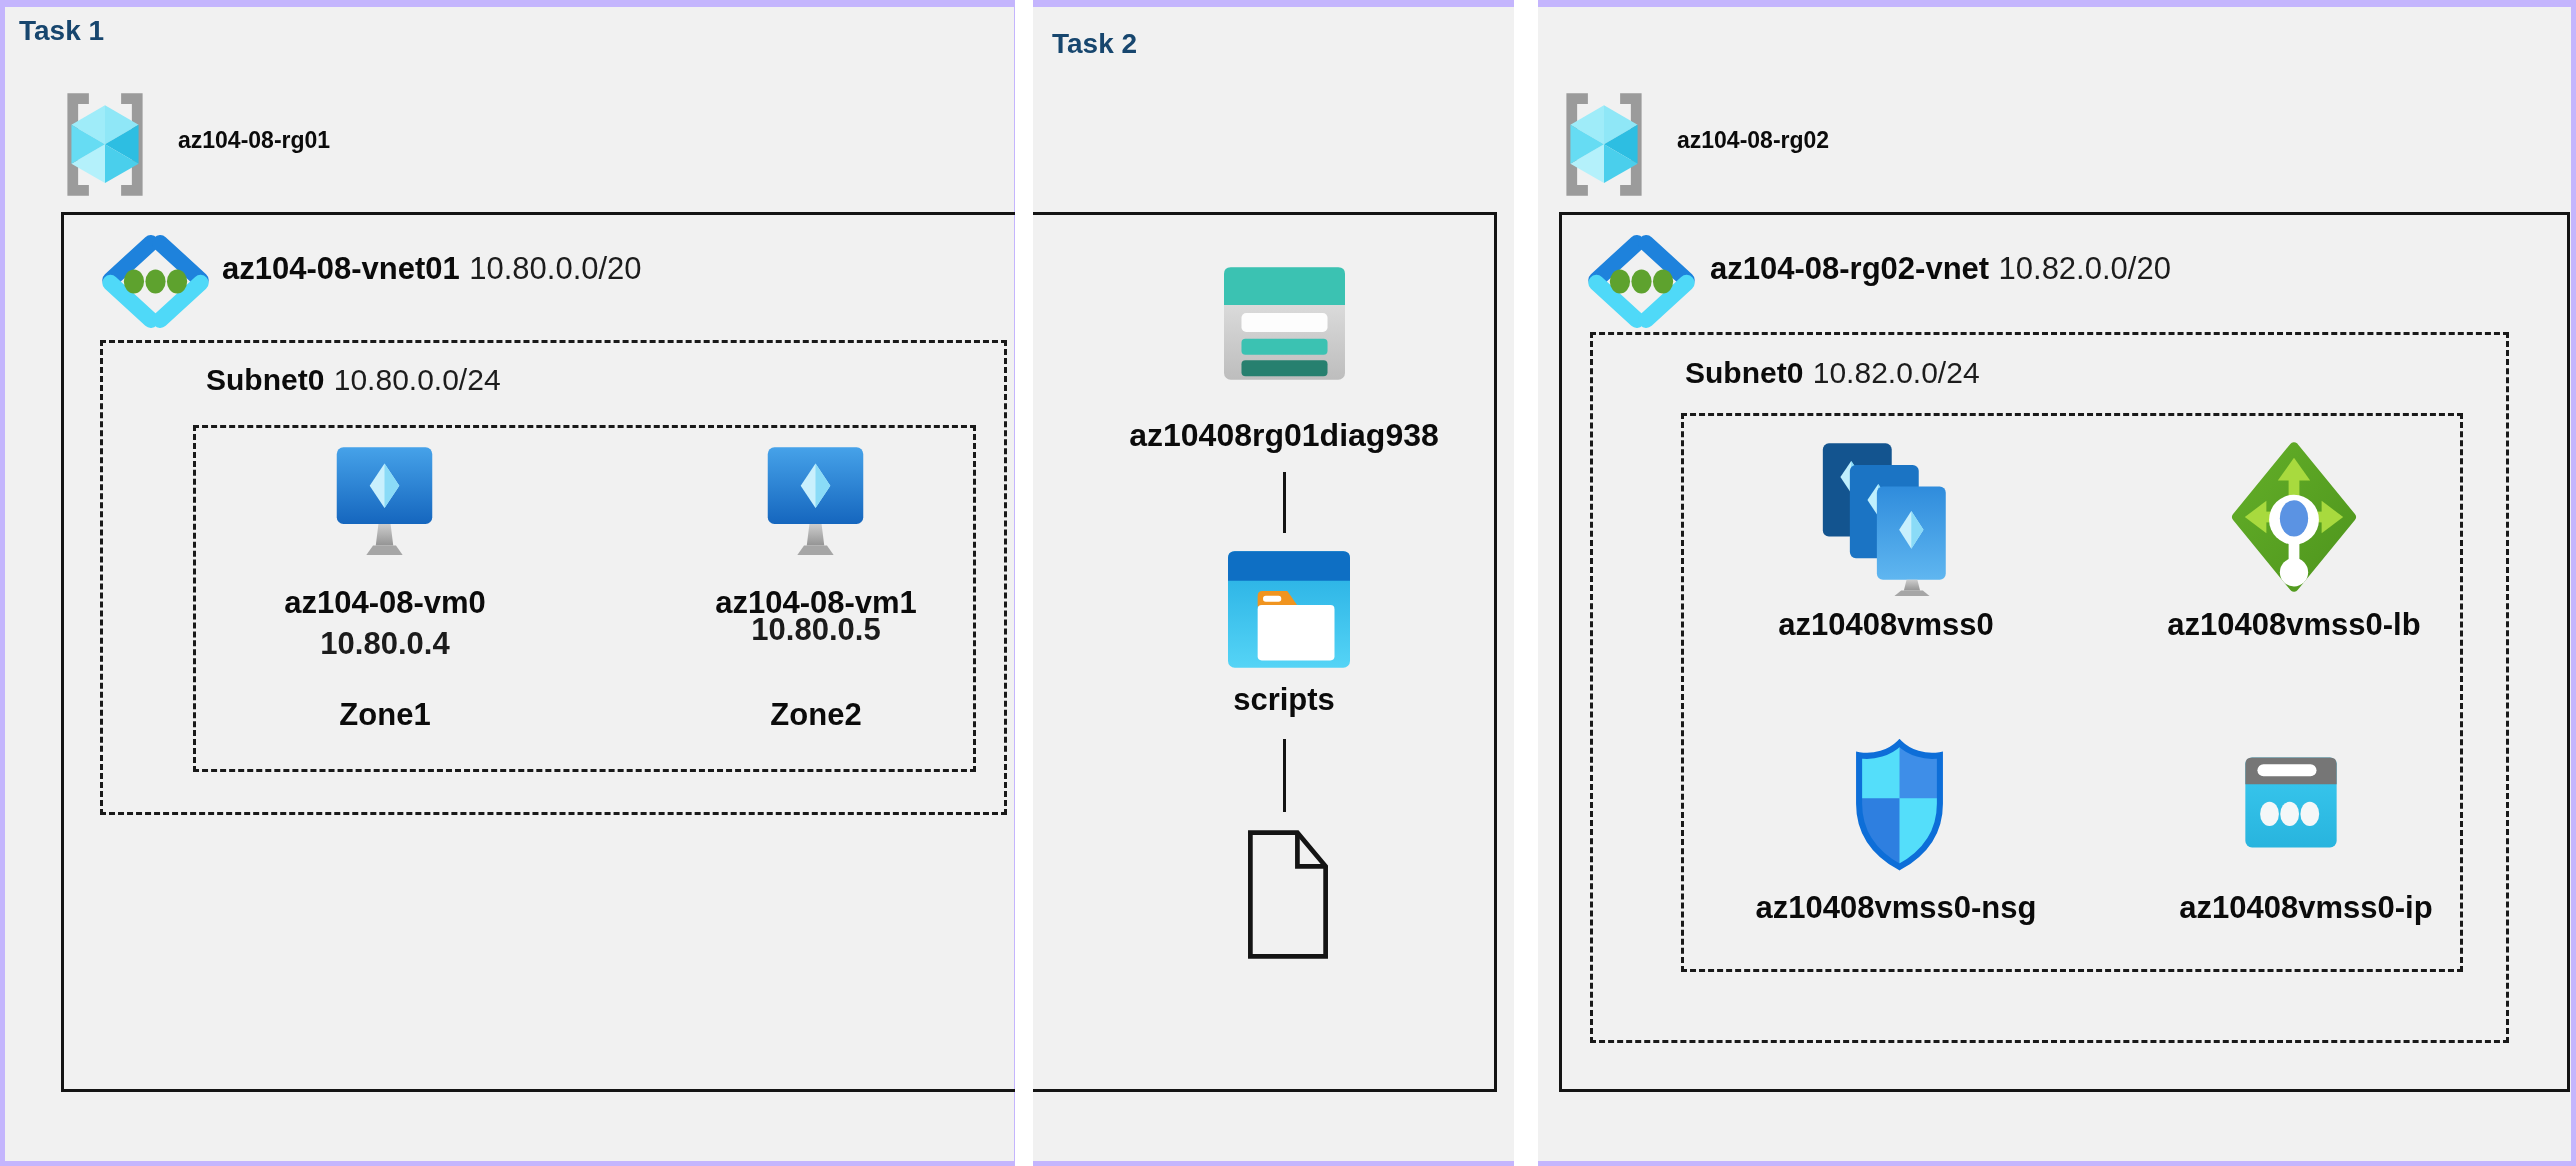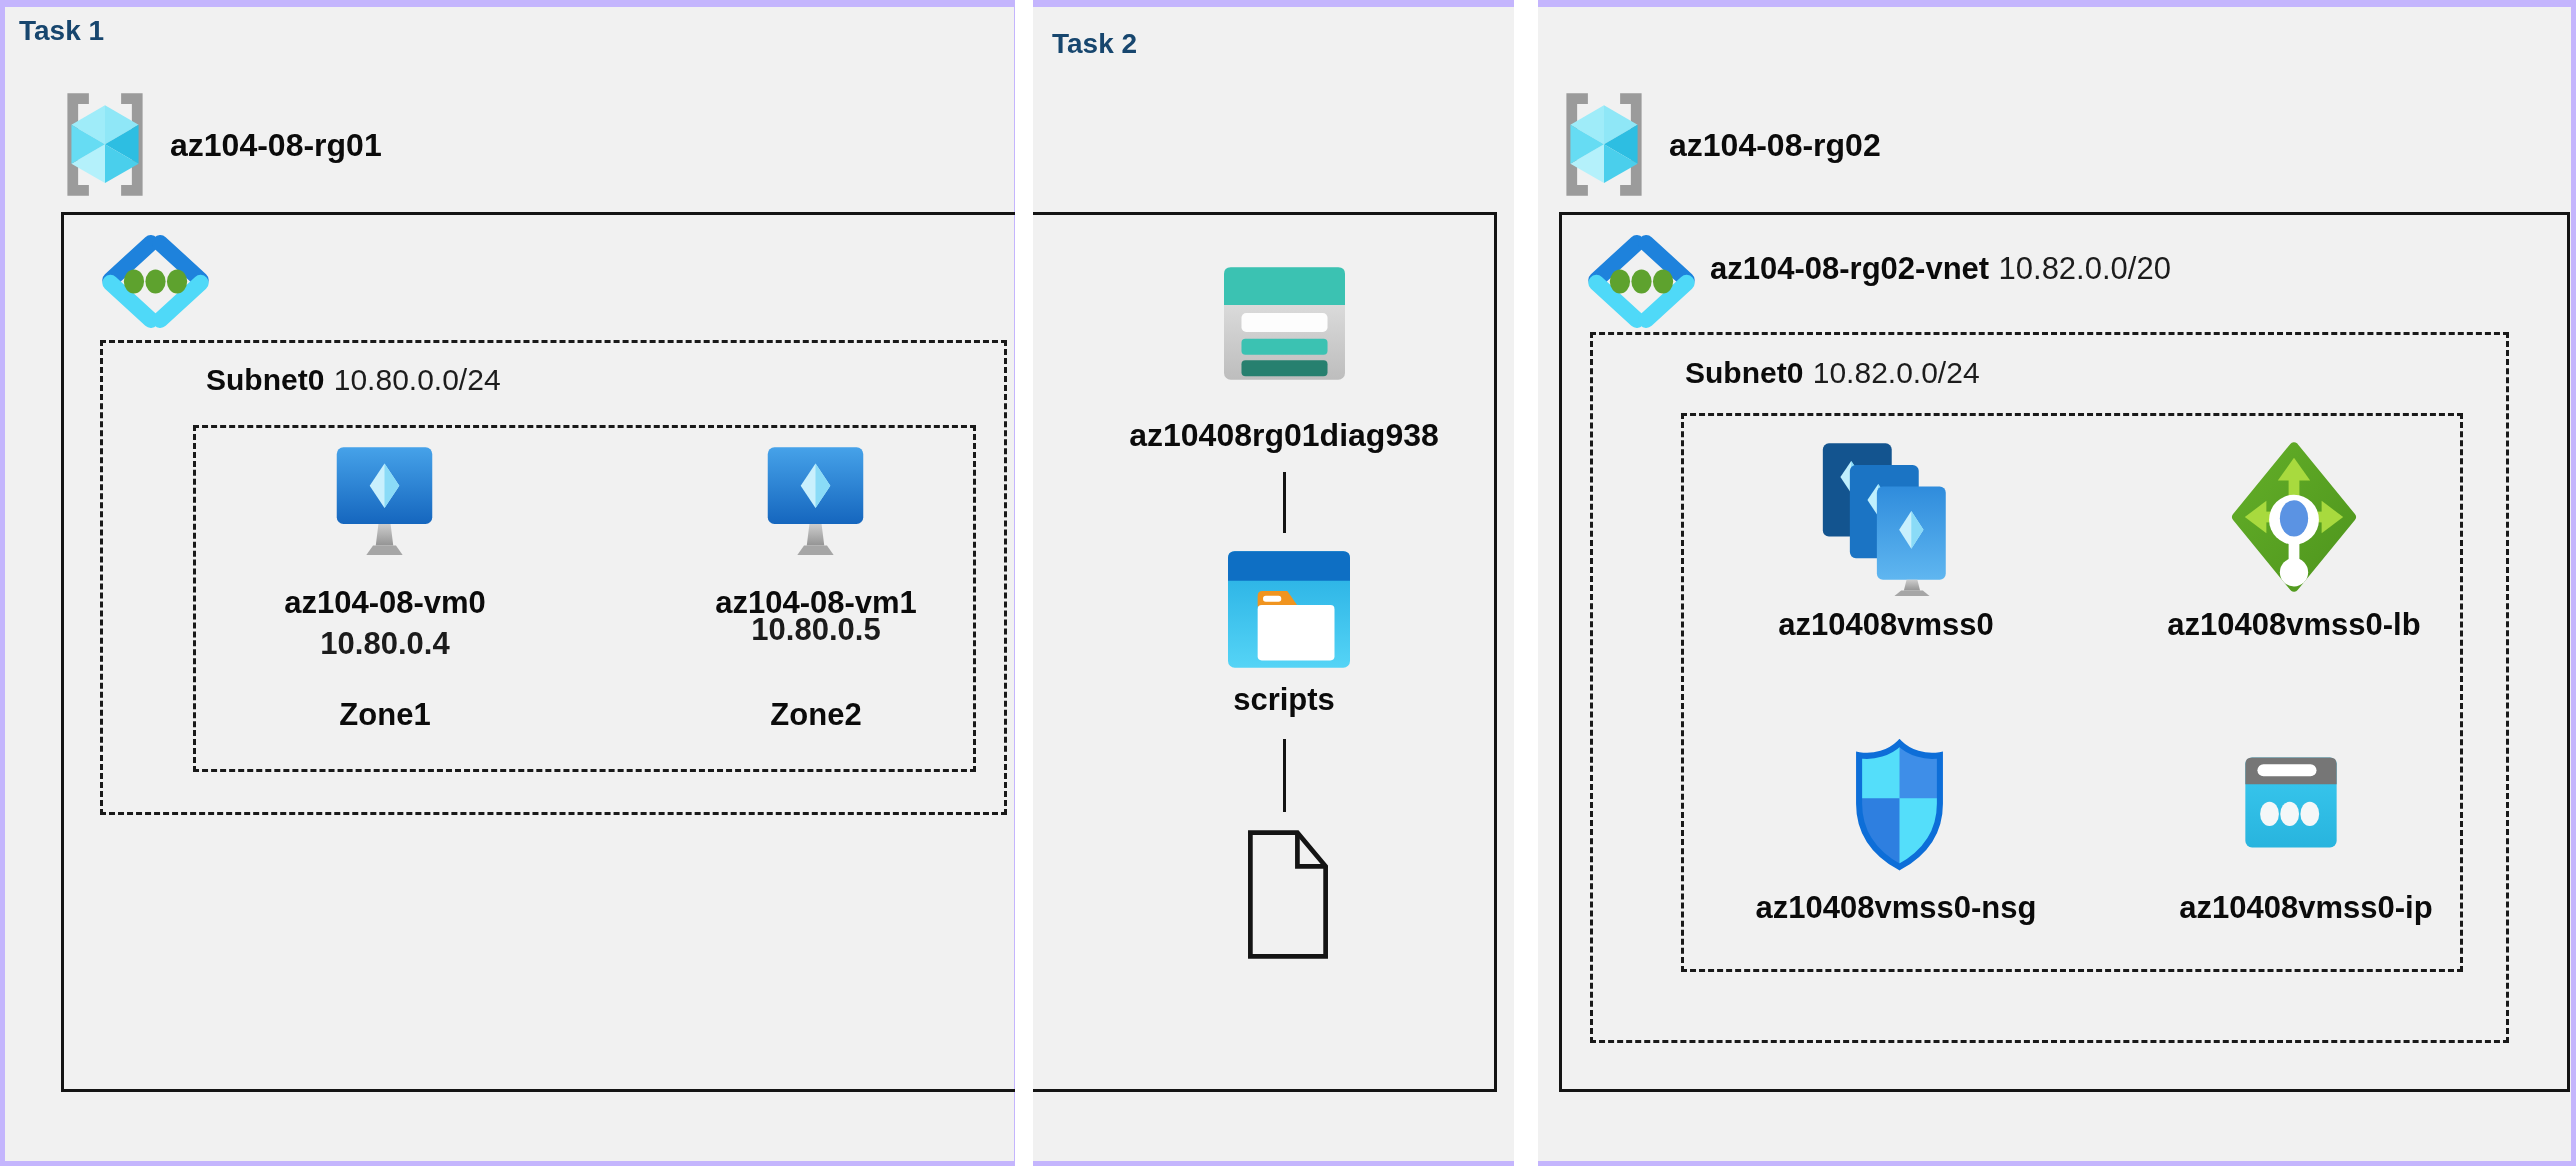--- a/index.html
+++ b/index.html
@@ -8,21 +8,21 @@
   .panel{position:absolute;top:6.7px;height:1154px;background:#f1f1f1;}
   .gap-strip{position:absolute;top:0;height:1166px;background:#ffffff;z-index:5;}
   .task-header{position:absolute;font-size:28px;font-weight:bold;color:#17466e;z-index:6;white-space:nowrap;}
   .solid-box{position:absolute;border:3.4px solid #141414;z-index:2;}
   .dashed-box{position:absolute;border:3.4px dashed #1a1a1a;z-index:3;}
   .icon{position:absolute;z-index:6;}
   .lbl{position:absolute;z-index:6;color:#0b0b0b;font-size:31px;font-weight:bold;white-space:nowrap;}
   .lbl.center{transform:translateX(-50%);text-align:right;}
   .lbl .val{font-weight:normal;color:#1c1c1c;margin-left:9.4px;}
   .plain{font-weight:bold;color:#1c1c1c;}
-  .rg-label{font-size:32px;}
+  .rg-label{font-size:23px;margin-left:8px;}
   .connector{position:absolute;width:2.7px;background:#141414;z-index:6;}
 </style>
 </head>
 <body>
 
 <div id="stage">
 
   <svg width="0" height="0" style="position:absolute" aria-hidden="true">
     <defs>
       <linearGradient id="g-screen" x1="0" y1="0" x2="0" y2="1">
@@ -94,20 +94,23 @@
 
   <svg class="icon" style="left:98px;top:231px;" width="115" height="101" viewBox="0 0 170 150">
     <line x1="78" y1="18" x2="18" y2="73" stroke="#1e82dc" stroke-width="24" stroke-linecap="round"></line>
     <line x1="18" y1="77" x2="78" y2="132" stroke="#4fd9f8" stroke-width="24" stroke-linecap="round"></line>
     <line x1="92" y1="18" x2="152" y2="73" stroke="#1e82dc" stroke-width="24" stroke-linecap="round"></line>
     <line x1="152" y1="77" x2="92" y2="132" stroke="#4fd9f8" stroke-width="24" stroke-linecap="round"></line>
     <ellipse cx="53" cy="75" rx="15" ry="18" fill="#5ea22e"></ellipse>
     <ellipse cx="85" cy="75" rx="15" ry="18" fill="#5ea22e"></ellipse>
     <ellipse cx="117" cy="75" rx="15" ry="18" fill="#5ea22e"></ellipse>
   </svg>
+  <div class="lbl" style="left:222px;top:251px;">
+    <span>az104-08-vnet01</span><span class="val">10.80.0.0/20</span>
+  </div>
 
   <div class="lbl" style="left:206px;top:363px;font-size:30px;">
     <span>Subnet0</span><span class="val">10.80.0.0/24</span>
   </div>
 
   <svg class="icon" style="left:334px;top:446px;" width="101" height="113" viewBox="0 0 150 168">
     <rect x="4" y="2" width="142" height="114" rx="10" fill="url(#g-screen)"></rect>
     <polygon points="75,26 97,59 75,92 53,59" fill="#c9f0fd"></polygon>
     <polygon points="75,26 97,59 75,92" fill="#8adbf7"></polygon>
     <polygon points="66,116 84,116 88,148 62,148" fill="url(#g-stand)"></polygon>

